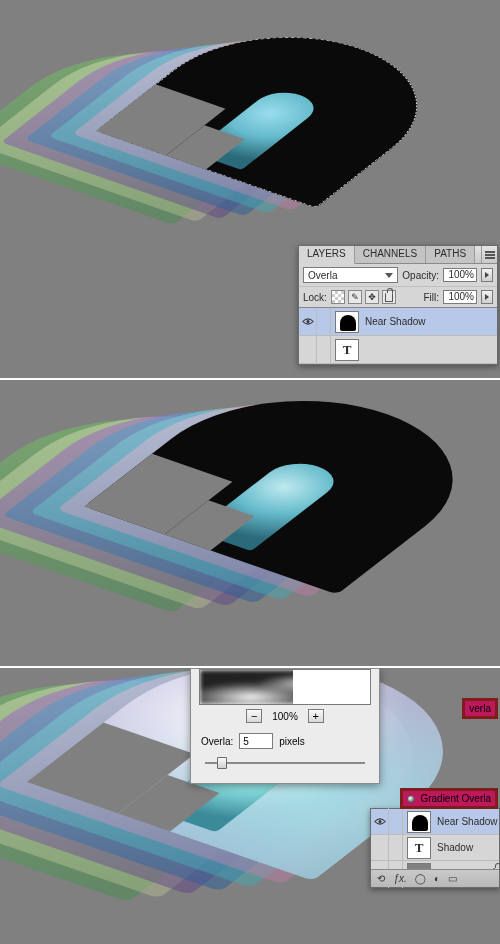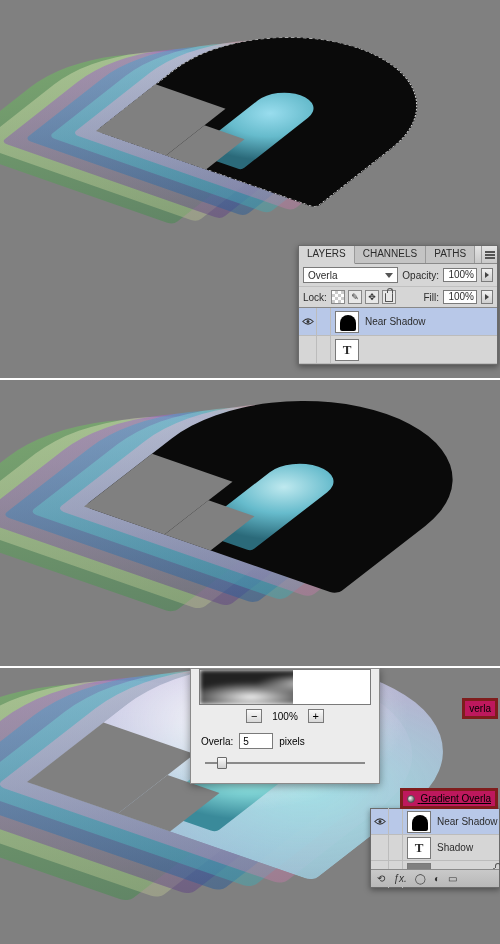--- a/index.html
+++ b/index.html
@@ -226,21 +226,21 @@
       <input class="radin" value="5" style="">
       <span>pixels</span>
     </div>
     <div class="slider">
       <div class="track"></div>
       <div class="knob" style="left:12px;"></div>
     </div>
   </div>
 
   <div class="fxlabel" style="top:30px;">verla</div>
-  <div class="fxlabel" style="top:120px;text-decoration:underline;">
+  <div class="fxlabel" style="top:120px;">
     <span style="display:inline-block;width:8px;height:8px;border:1px solid #555;border-radius:50%;background:radial-gradient(circle at 35% 35%,#fff,#888 60%,#333);margin-right:3px;vertical-align:middle;"></span>
     <span>Gradient Overla</span>
   </div>
 
   <div class="panel" style="right:0; top:140px; width:130px;">
     <div class="layer-list">
       <div class="layer active" style="height:26px;">
         <div class="eye">
             <svg viewBox="0 0 16 10">
               <path class="eye-shape" d="M1 5 Q8 -2 15 5 Q8 12 1 5Z"></path>

